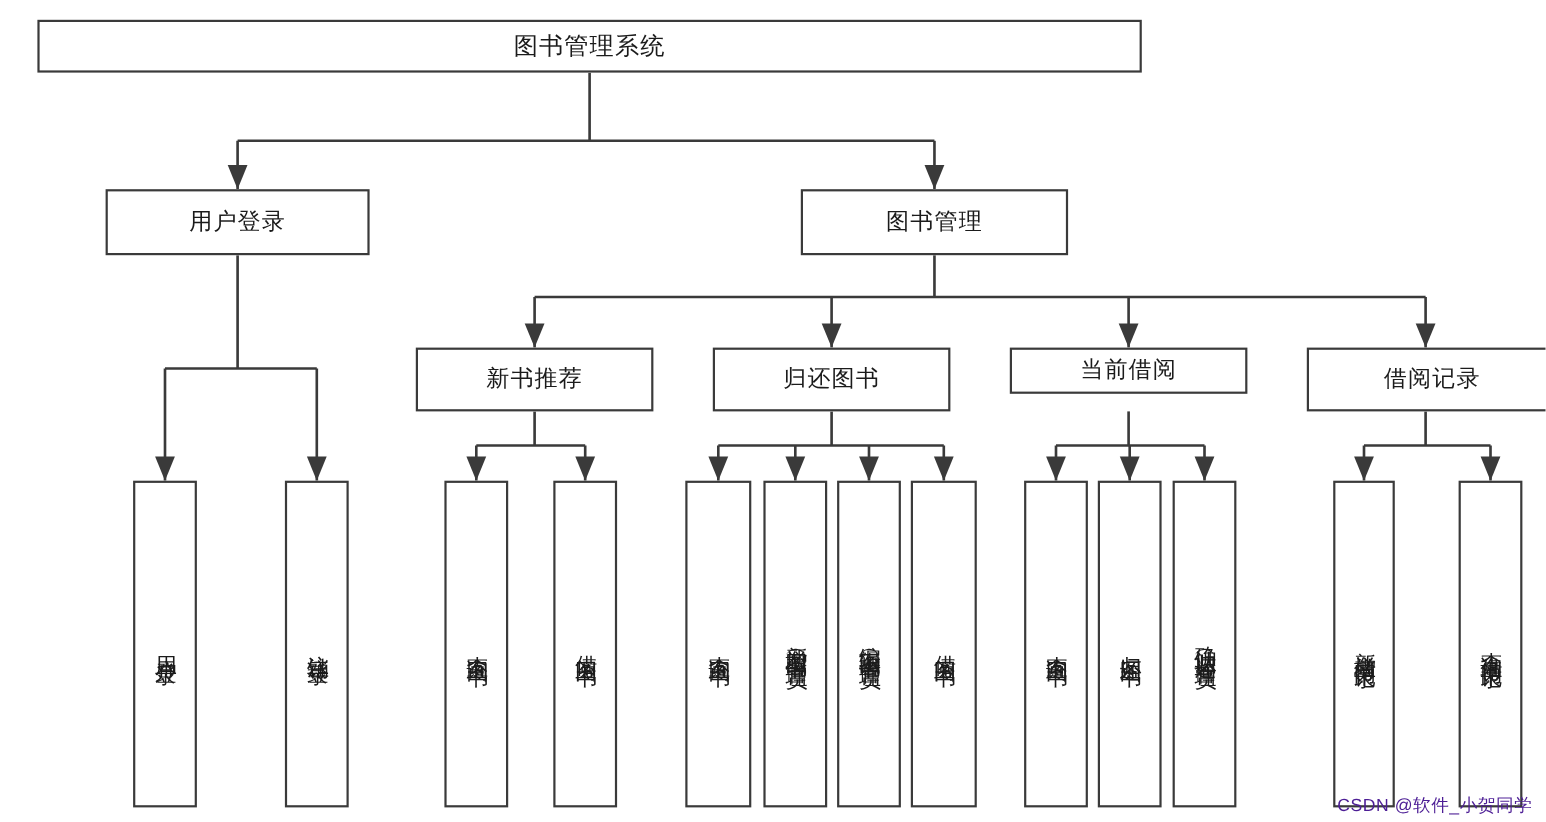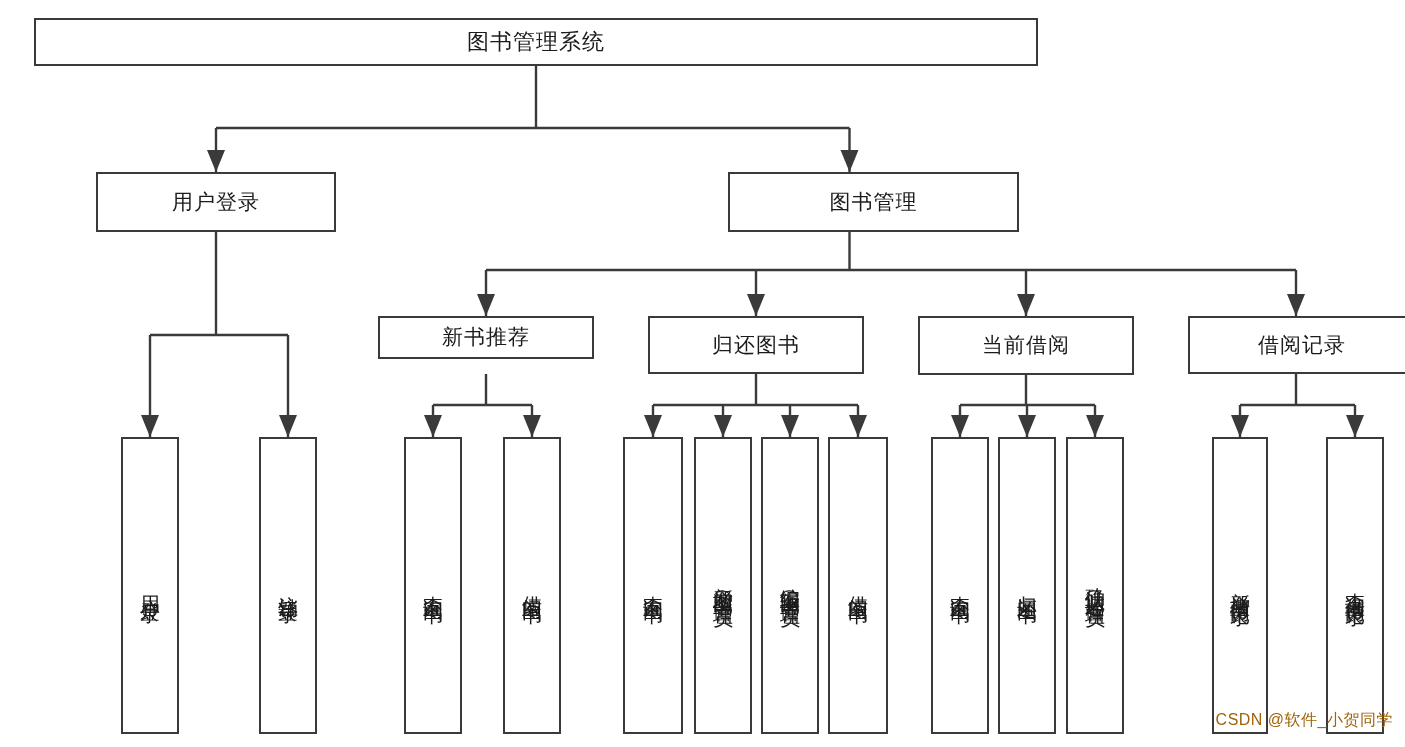--- a/index.html
+++ b/index.html
@@ -61,23 +61,23 @@
     stroke-width: 2.4;
     fill: none;
   }
   .conn-arrow {
     fill: #3a3a3a;
     stroke: none;
   }
   #watermark {
     position: absolute;
     right: 12px;
-    bottom: 16px;
+    bottom: 4px;
     font-size: 16px;
-    color: #a16207;
+    color: #4c1d95;
     white-space: nowrap;
     letter-spacing: 0.5px;
   }
 </style>
 </head>
 <body>
 
 <div id="diagram-root">
   <svg class="connectors" id="connector-layer" viewBox="0 0 1405 747" xmlns="http://www.w3.org/2000/svg">
       <line x1="520" y1="66" x2="520" y2="128" class="conn-line"></line>
@@ -133,30 +133,30 @@
       <line x1="1339" y1="405" x2="1339" y2="437" class="conn-line"></line>
       <polygon points="1330,415 1348,415 1339,437" class="conn-arrow"></polygon>
     </svg>
   <div id="node-layer">
       <div class="node-box level0" style="left: 18px; top: 18px; width: 1004px; height: 48px;">
         <span class="node-label">图书管理系统</span>
       </div>
       <div class="node-box level1" style="left: 80px; top: 172px; width: 240px; height: 60px;">
         <span class="node-label">用户登录</span>
       </div>
-      <div class="node-box level1" style="left: 712px; top: 172px; width: 291px; height: 60px;">
+      <div class="node-box level1" style="left: 712px; top: 172px; width: 243px; height: 60px;">
         <span class="node-label">图书管理</span>
       </div>
-      <div class="node-box level2" style="left: 362px; top: 316px; width: 216px; height: 43px;">
+      <div class="node-box level2" style="left: 362px; top: 316px; width: 216px; height: 58px;">
         <span class="node-label">新书推荐</span>
       </div>
       <div class="node-box level2" style="left: 632px; top: 316px; width: 216px; height: 58px;">
         <span class="node-label">归还图书</span>
       </div>
-      <div class="node-box level2" style="left: 902px; top: 316px; width: 216px; height: 59px;">
+      <div class="node-box level2" style="left: 902px; top: 316px; width: 216px; height: 42px;">
         <span class="node-label">当前借阅</span>
       </div>
       <div class="node-box level2" style="left: 1172px; top: 316px; width: 228px; height: 58px;">
         <span class="node-label">借阅记录</span>
       </div>
       <div class="node-box level3 vertical" style="left: 105px; top: 437px; width: 58px; height: 297px;">
         <span class="node-label">用户登录</span>
       </div>
       <div class="node-box level3 vertical" style="left: 243px; top: 437px; width: 58px; height: 297px;">
         <span class="node-label">注销登录</span>

